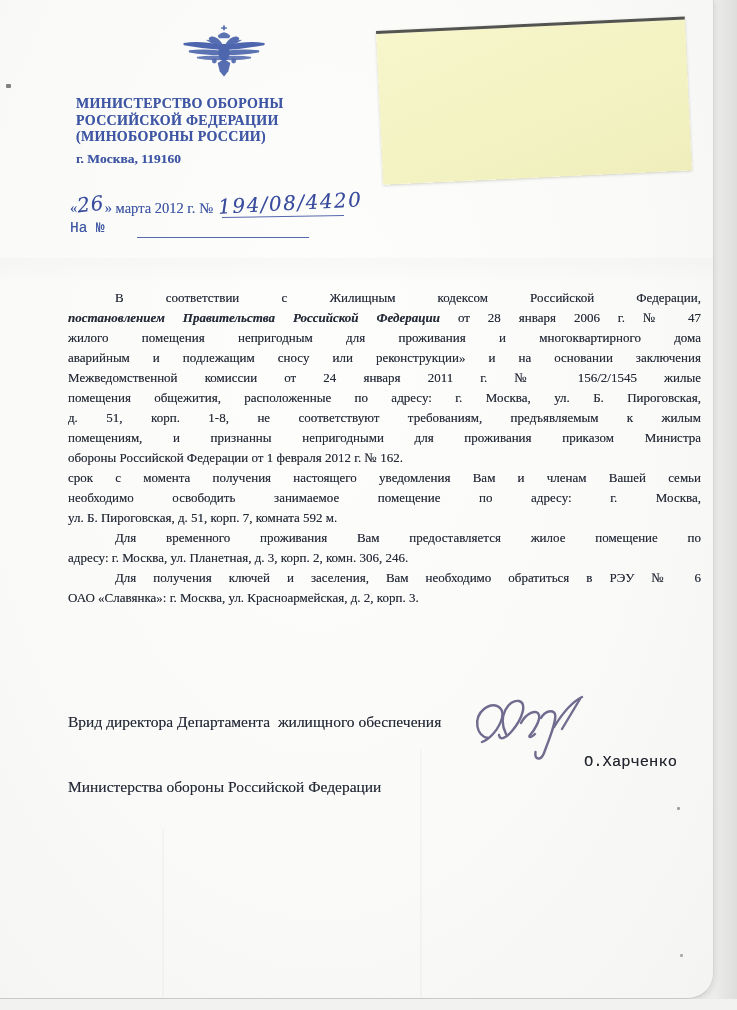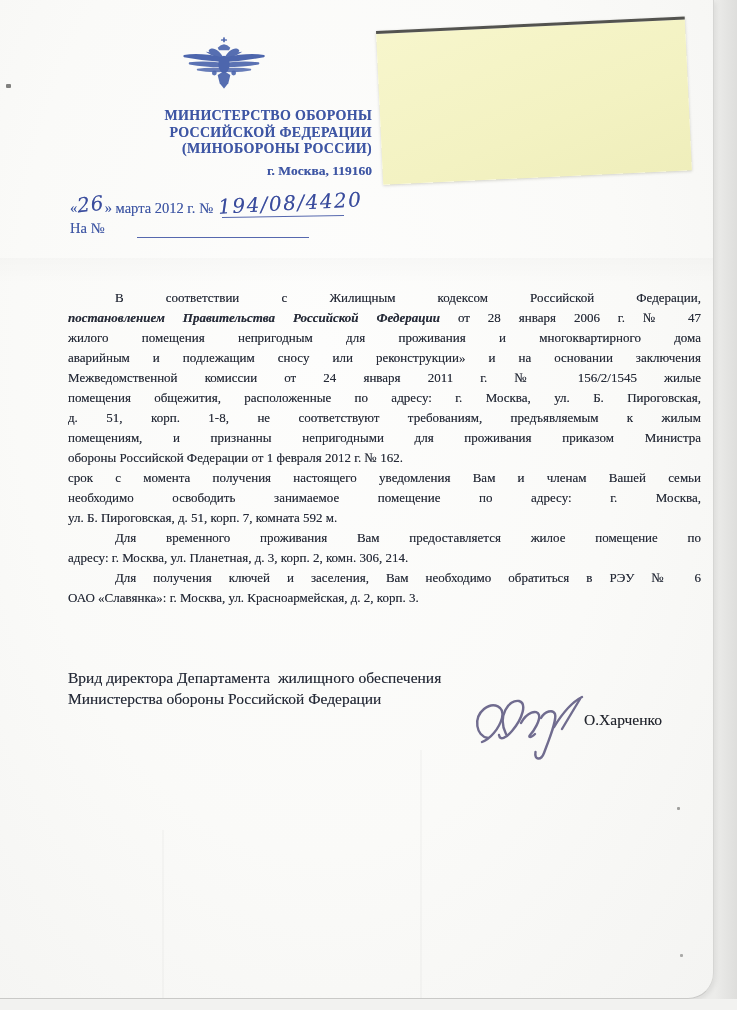--- a/index.html
+++ b/index.html
@@ -25,55 +25,55 @@
   .speck.s1{left:6px;top:84px;width:5px;height:4px;background:#6c6c6a;opacity:.85;}
   .speck.s2{left:677px;top:807px;width:3px;height:3px;background:#a0a09e;}
   .speck.s3{left:680px;top:954px;width:3px;height:3px;background:#aaaaa8;}
   
   .sticky-note{position:absolute;left:376px;top:31px;width:309px;height:151px;
                transform:rotate(-2.7deg);transform-origin:top left;
                background:linear-gradient(160deg,#f7f6cc 0%,#f3f2c2 60%,#efeebb 100%);
                border-top:3px solid #53534f;
                box-shadow:0 1px 3px rgba(70,70,40,0.22);}
   
-  .letterhead{position:absolute;left:76px;top:36px;width:296px;text-align:right;}
+  .letterhead{position:absolute;left:76px;top:24px;width:296px;text-align:left;}
   .emblem{display:block;margin:0 auto 10px auto;filter:blur(0.35px);}
   .lh-line{font-size:14px;line-height:16.5px;font-weight:bold;letter-spacing:.3px;
            color:#3e56a4;text-shadow:0 0 .6px rgba(62,86,164,.55);}
   .lh-city{margin-top:5px;font-size:13.5px;font-weight:bold;color:#3e56a4;
            text-shadow:0 0 .6px rgba(62,86,164,.5);}
   
   .date-row{position:absolute;left:70px;top:194px;font-size:14.5px;color:#3e56a4;
             white-space:nowrap;text-shadow:0 0 .5px rgba(62,86,164,.5);}
   .hw{font-family:"DejaVu Serif",serif;font-style:italic;color:#3a4c9d;}
   .hw-day{display:inline-block;font-size:20px;transform:rotate(-7deg);
           position:relative;top:-2px;letter-spacing:1px;}
   .hw-num{display:inline-block;font-size:20px;transform:rotate(-3deg);
           position:relative;top:-3px;margin-left:5px;letter-spacing:1.5px;}
   .num-underline{position:absolute;left:222px;top:216px;width:122px;height:1px;
                  background:#5668ae;transform:rotate(-1deg);}
   .ref-row{position:absolute;left:70px;top:220px;font-size:14.5px;color:#3e56a4;
-           text-shadow:0 0 .5px rgba(62,86,164,.5);}
+           text-shadow:0 0 .5px rgba(62,86,164,.5);font-family:Liberation Mono, monospace;}
   .ref-underline{position:absolute;left:137px;top:237px;width:172px;height:1px;
                  background:#5668ae;}
   
   .body-text{position:absolute;left:68px;top:288px;width:633px;
              font-size:13px;line-height:20px;color:#262b38;
              text-shadow:0 0 .5px rgba(38,43,56,.55);}
   .line{text-align:justify;text-align-last:justify;}
   .line.last{text-align-last:left;}
   .line.indent{text-indent:47px;}
   .line em{font-style:italic;font-weight:bold;}
   
   .sig-block{position:absolute;left:68px;top:667px;font-size:15.5px;line-height:21px;
              color:#262b38;text-shadow:0 0 .5px rgba(38,43,56,.55);}
-  .sig-line{white-space:pre;}
+  .sig-line{white-space:pre;margin-top:44px;}
   .sig-scrawl{position:absolute;left:464px;top:674px;filter:blur(0.3px);}
-  .sig-name{position:absolute;left:584px;top:711px;font-size:15.5px;color:#23262e;
-            text-shadow:0 0 .5px rgba(35,38,46,.5);}
+  .sig-name{position:absolute;left:584px;top:753px;font-size:15.5px;color:#23262e;
+            text-shadow:0 0 .5px rgba(35,38,46,.5);font-family:Liberation Mono, monospace;}
 </style>
 </head>
 <body>
 
 <div class="page">
   <div class="paper"></div>
   <div class="bottom-band"></div>
   <div class="crease h1"></div>
   <div class="crease v1"></div>
   <div class="crease v2"></div>
@@ -126,21 +126,21 @@
       <div class="line"><span>аварийным и подлежащим сносу или реконструкции» и на основании заключения</span></div>
       <div class="line"><span>Межведомственной комиссии от 24 января 2011 г. № 156/2/1545 жилые</span></div>
       <div class="line"><span>помещения общежития, расположенные по адресу: г. Москва, ул. Б. Пироговская,</span></div>
       <div class="line"><span>д. 51, корп. 1-8, не соответствуют требованиям, предъявляемым к жилым</span></div>
       <div class="line"><span>помещениям, и признанны непригодными для проживания приказом Министра</span></div>
       <div class="line last"><span>обороны Российской Федерации от 1 февраля 2012 г. № 162.</span></div>
       <div class="line"><span>срок с момента получения настоящего уведомления Вам и членам Вашей семьи</span></div>
       <div class="line"><span>необходимо освободить занимаемое помещение по адресу: г. Москва,</span></div>
       <div class="line last"><span>ул. Б. Пироговская, д. 51, корп. 7, комната 592 м.</span></div>
       <div class="line indent"><span>Для временного проживания Вам предоставляется жилое помещение по</span></div>
-      <div class="line last"><span>адресу: г. Москва, ул. Планетная, д. 3, корп. 2, комн. 306, 214.</span></div>
+      <div class="line last"><span>адресу: г. Москва, ул. Планетная, д. 3, корп. 2, комн. 306, 246.</span></div>
       <div class="line indent"><span>Для получения ключей и заселения, Вам необходимо обратиться в РЭУ № 6</span></div>
       <div class="line last"><span>ОАО «Славянка»: г. Москва, ул. Красноармейская, д. 2, корп. 3.</span></div>
     </div>
 
   <div class="sig-block">
     <div class="sig-line">Врид директора Департамента  жилищного обеспечения</div>
     <div class="sig-line">Министерства обороны Российской Федерации</div>
   </div>
 
   <svg class="sig-scrawl" width="138" height="92" viewBox="0 0 138 92" aria-hidden="true">

